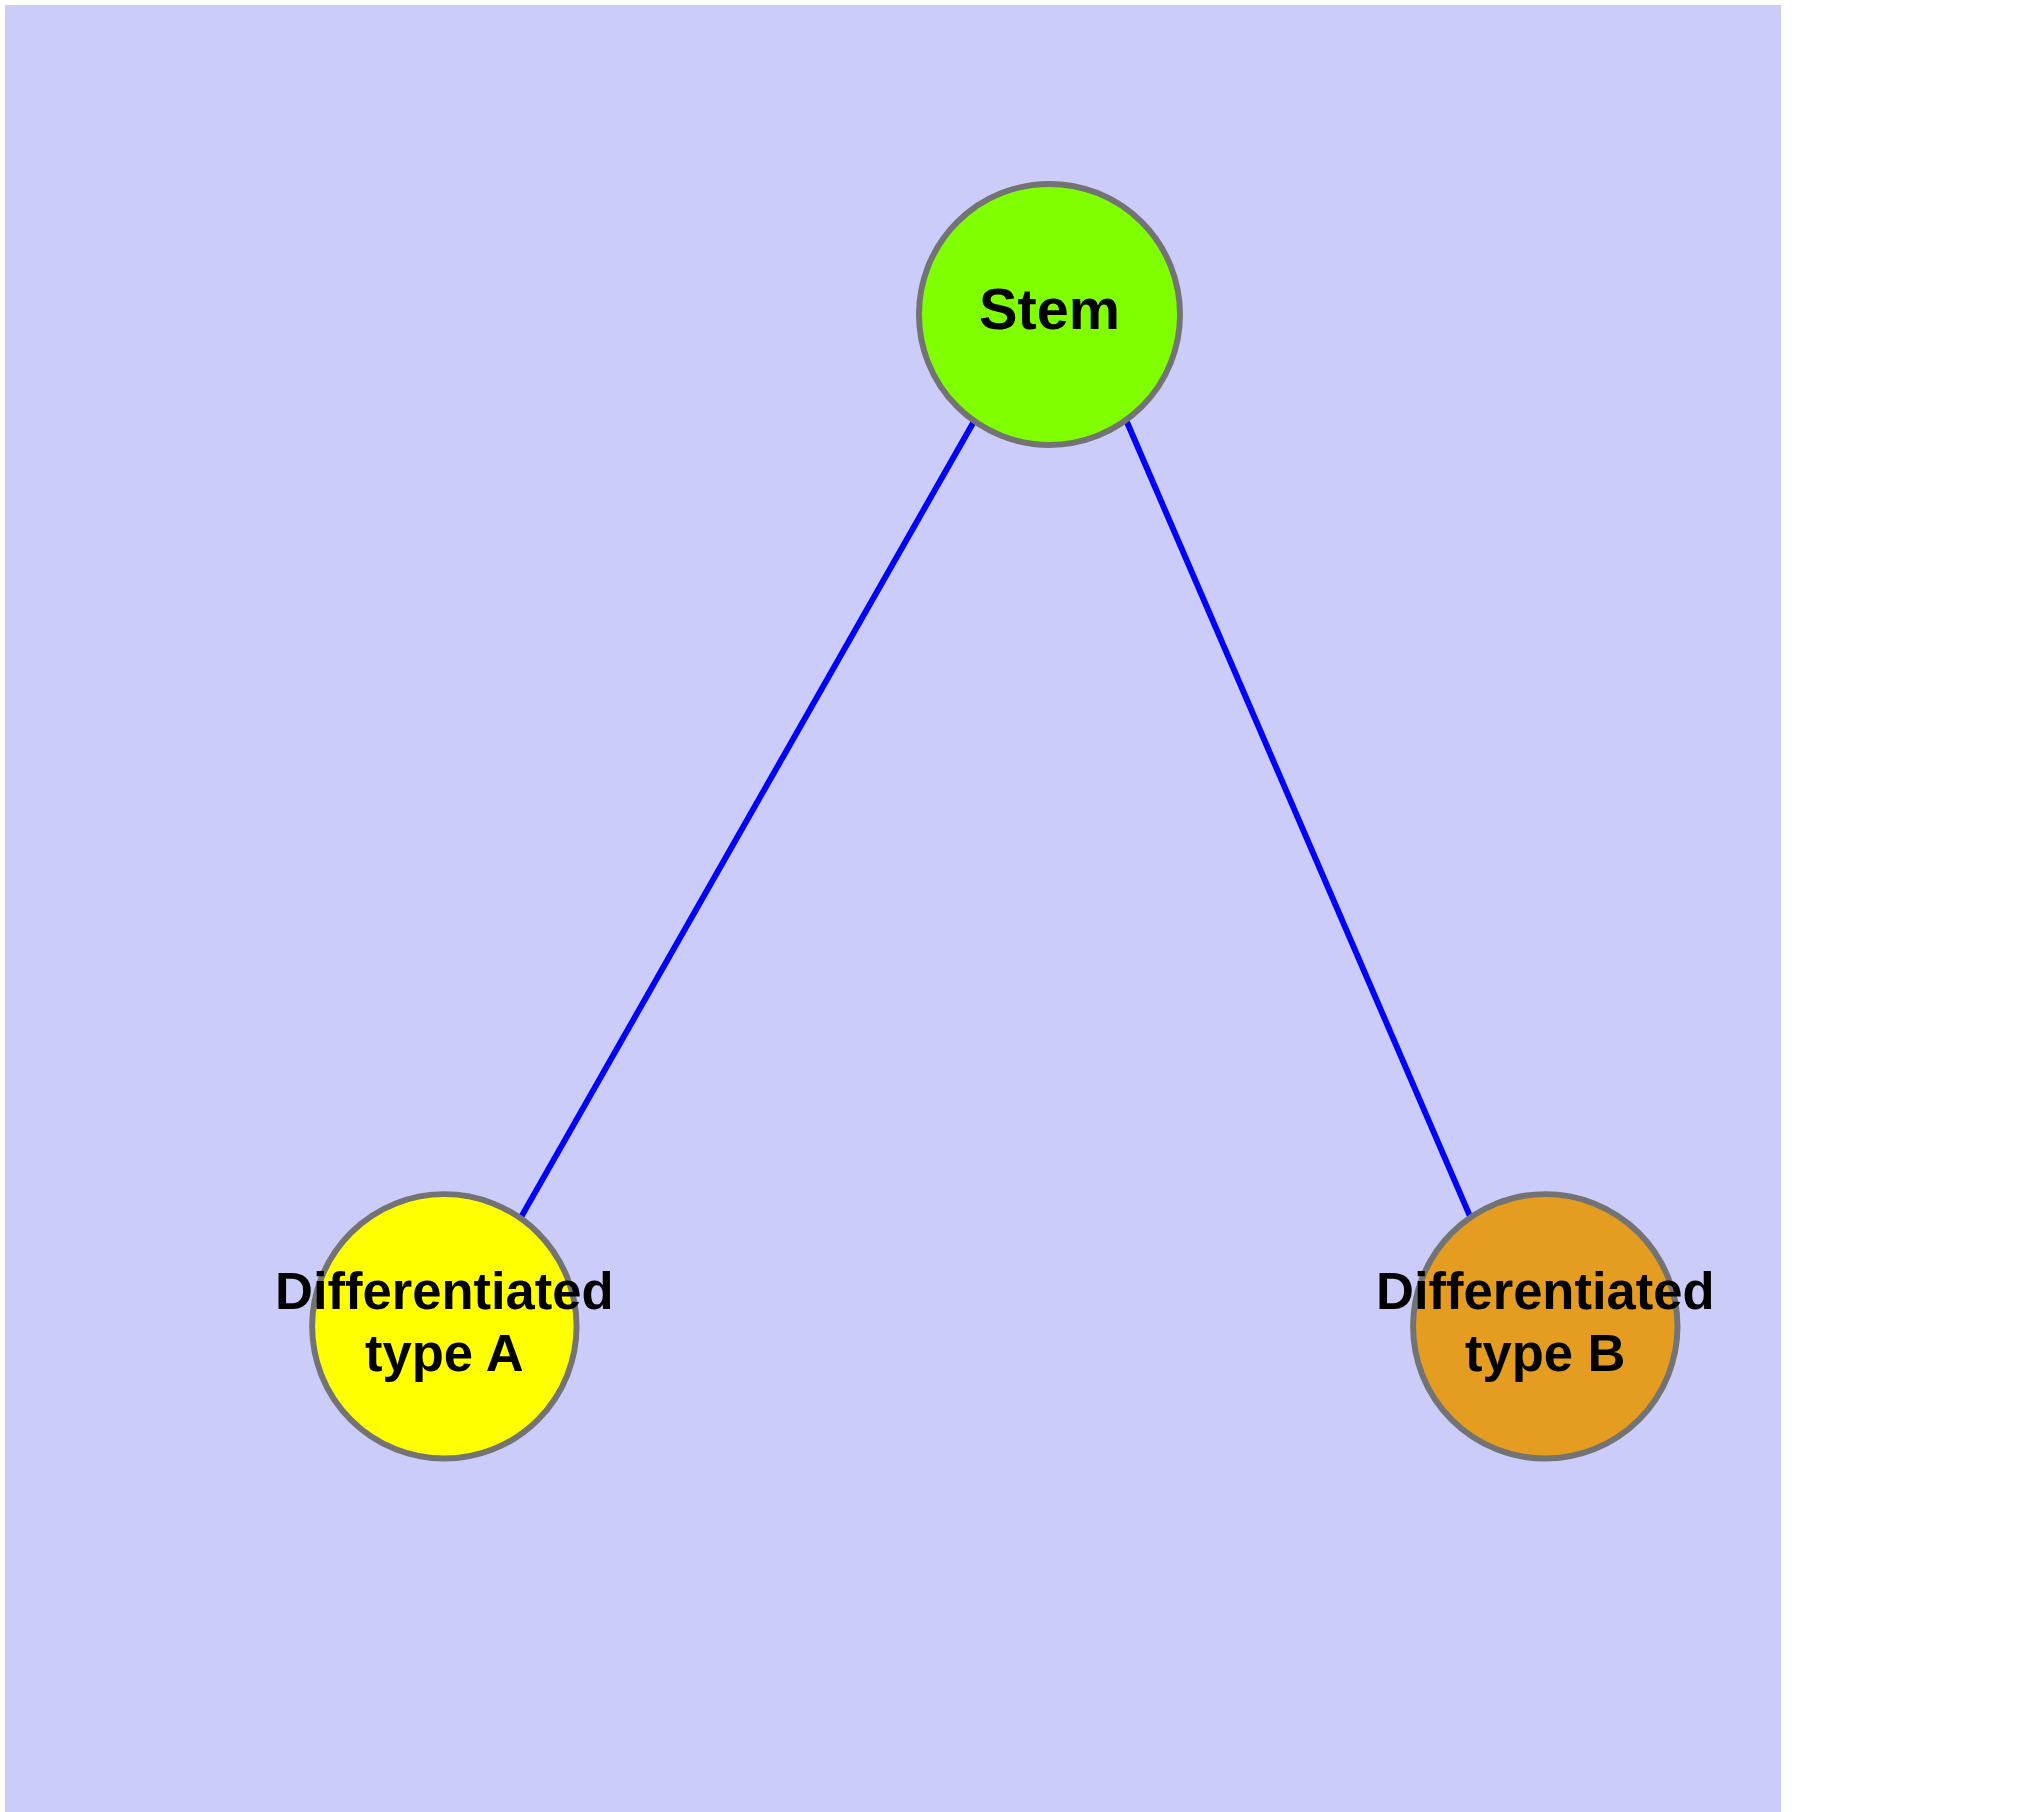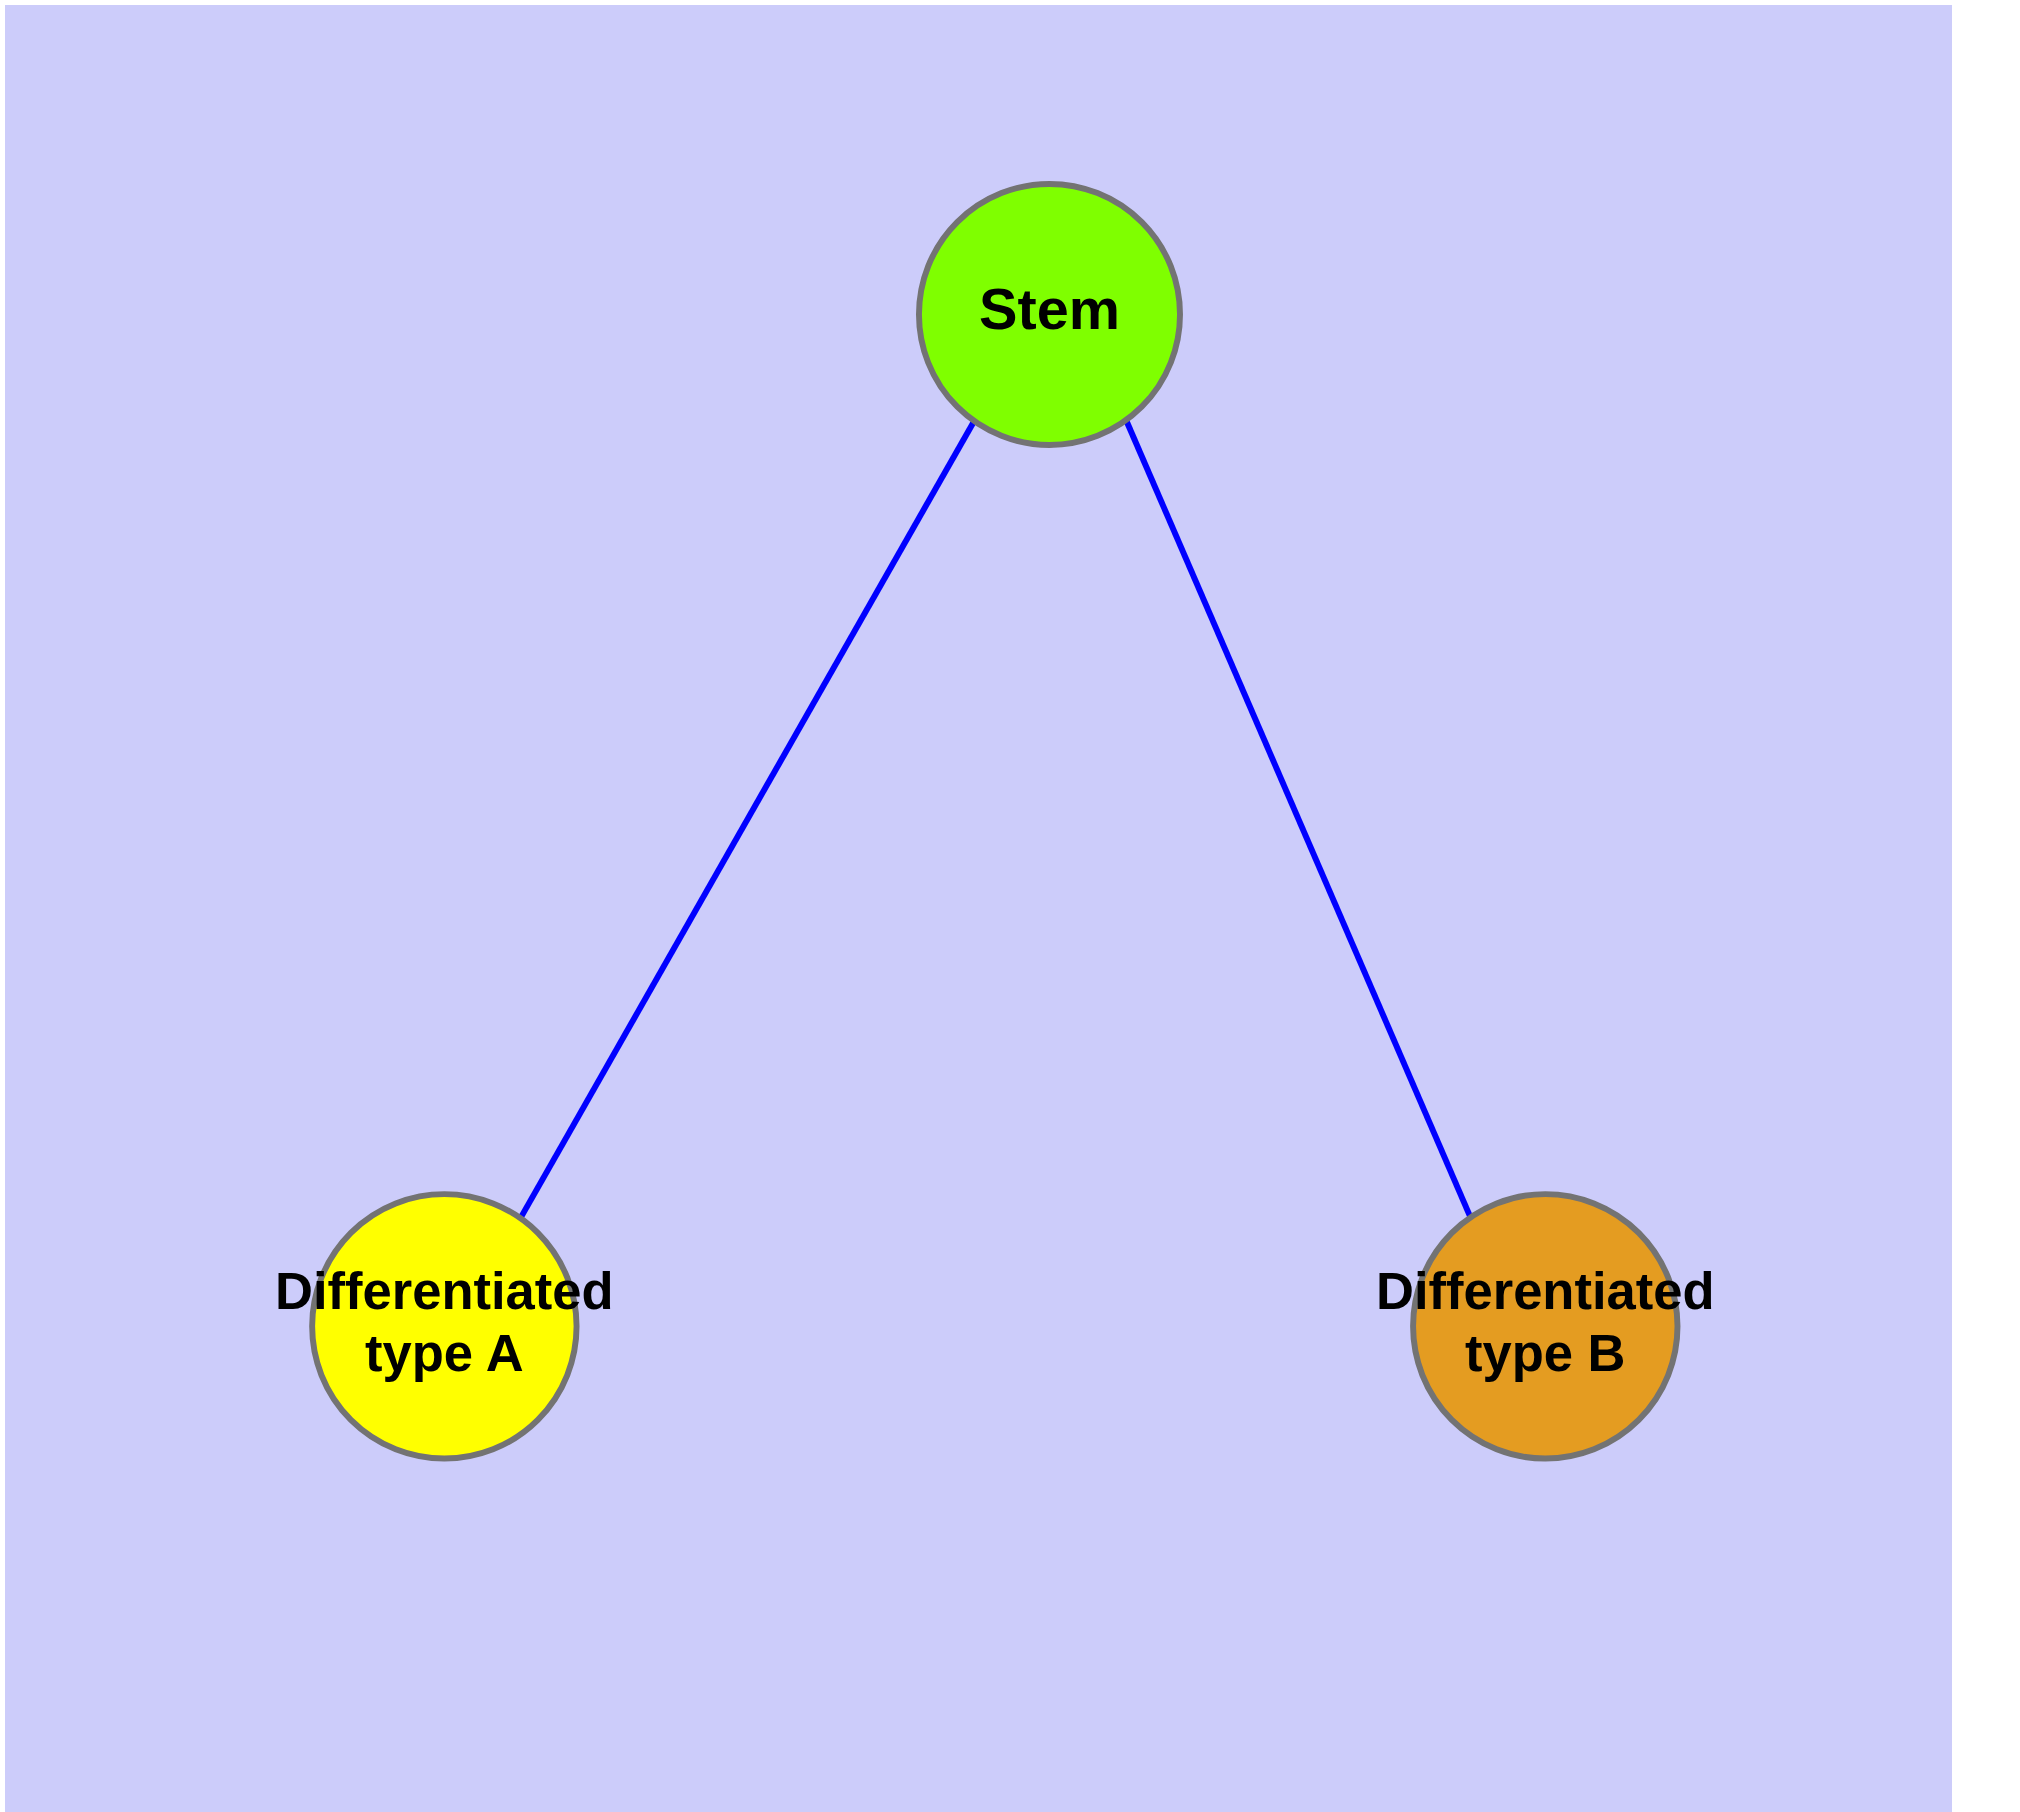--- a/index.html
+++ b/index.html
@@ -51,21 +51,21 @@
     dominant-baseline: middle;
     white-space: pre;
   }
   .node-label.big {
     font-size: 68px;
   }
 </style>
 </head>
 <body>
 
-<div id="canvas" style="width: 1952px; height: 1812px; background: rgb(255, 255, 255);">
+<div id="canvas" style="width: 1781px; height: 1812px; background: rgb(255, 255, 255);">
   <div id="plot-area" style="background: rgb(204, 204, 250); width: 2015px; height: 1807px;"></div>
 
   <svg id="graph-svg" viewBox="0 0 2384 2138" xmlns="http://www.w3.org/2000/svg" style="width: 2021px; height: 1812px;">
 
     <g>
       <line class="edge-line" x1="1149" y1="497" x2="614" y2="1437" stroke="#0000ff" stroke-width="7"></line>
       <line class="edge-line" x1="1329" y1="497" x2="1735" y2="1437" stroke="#0000ff" stroke-width="7"></line>
     </g>
 
     <g>

